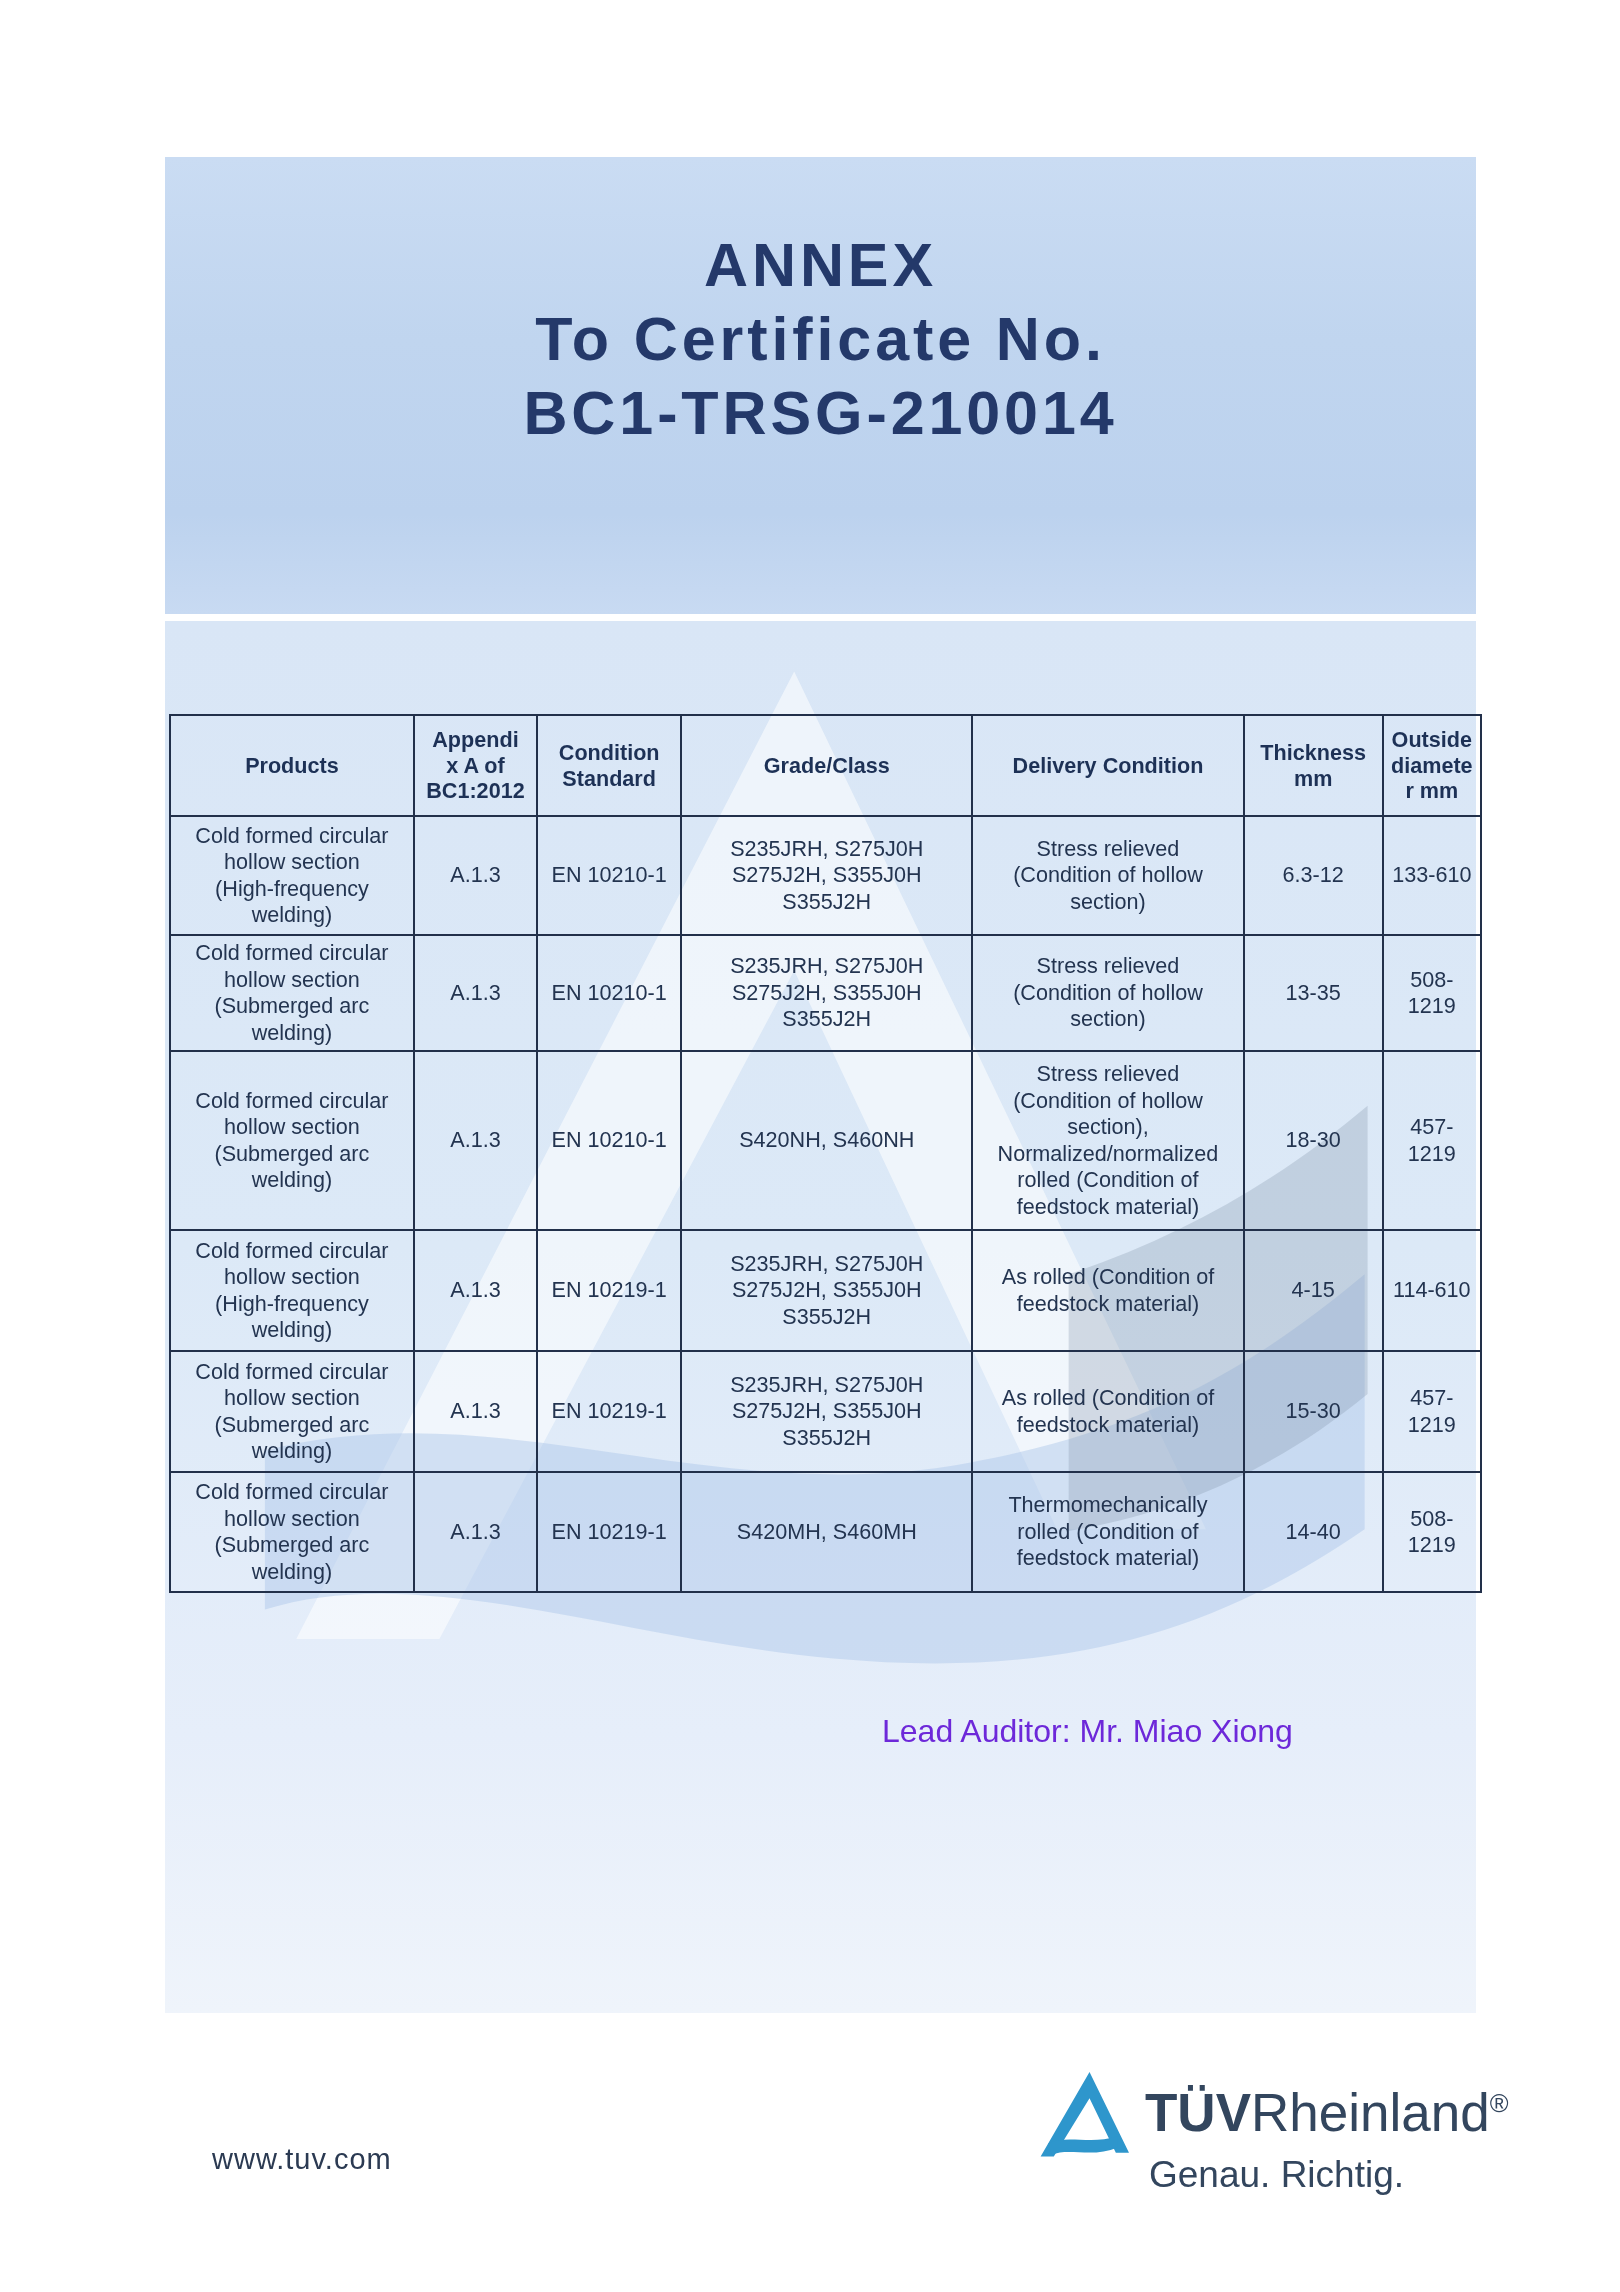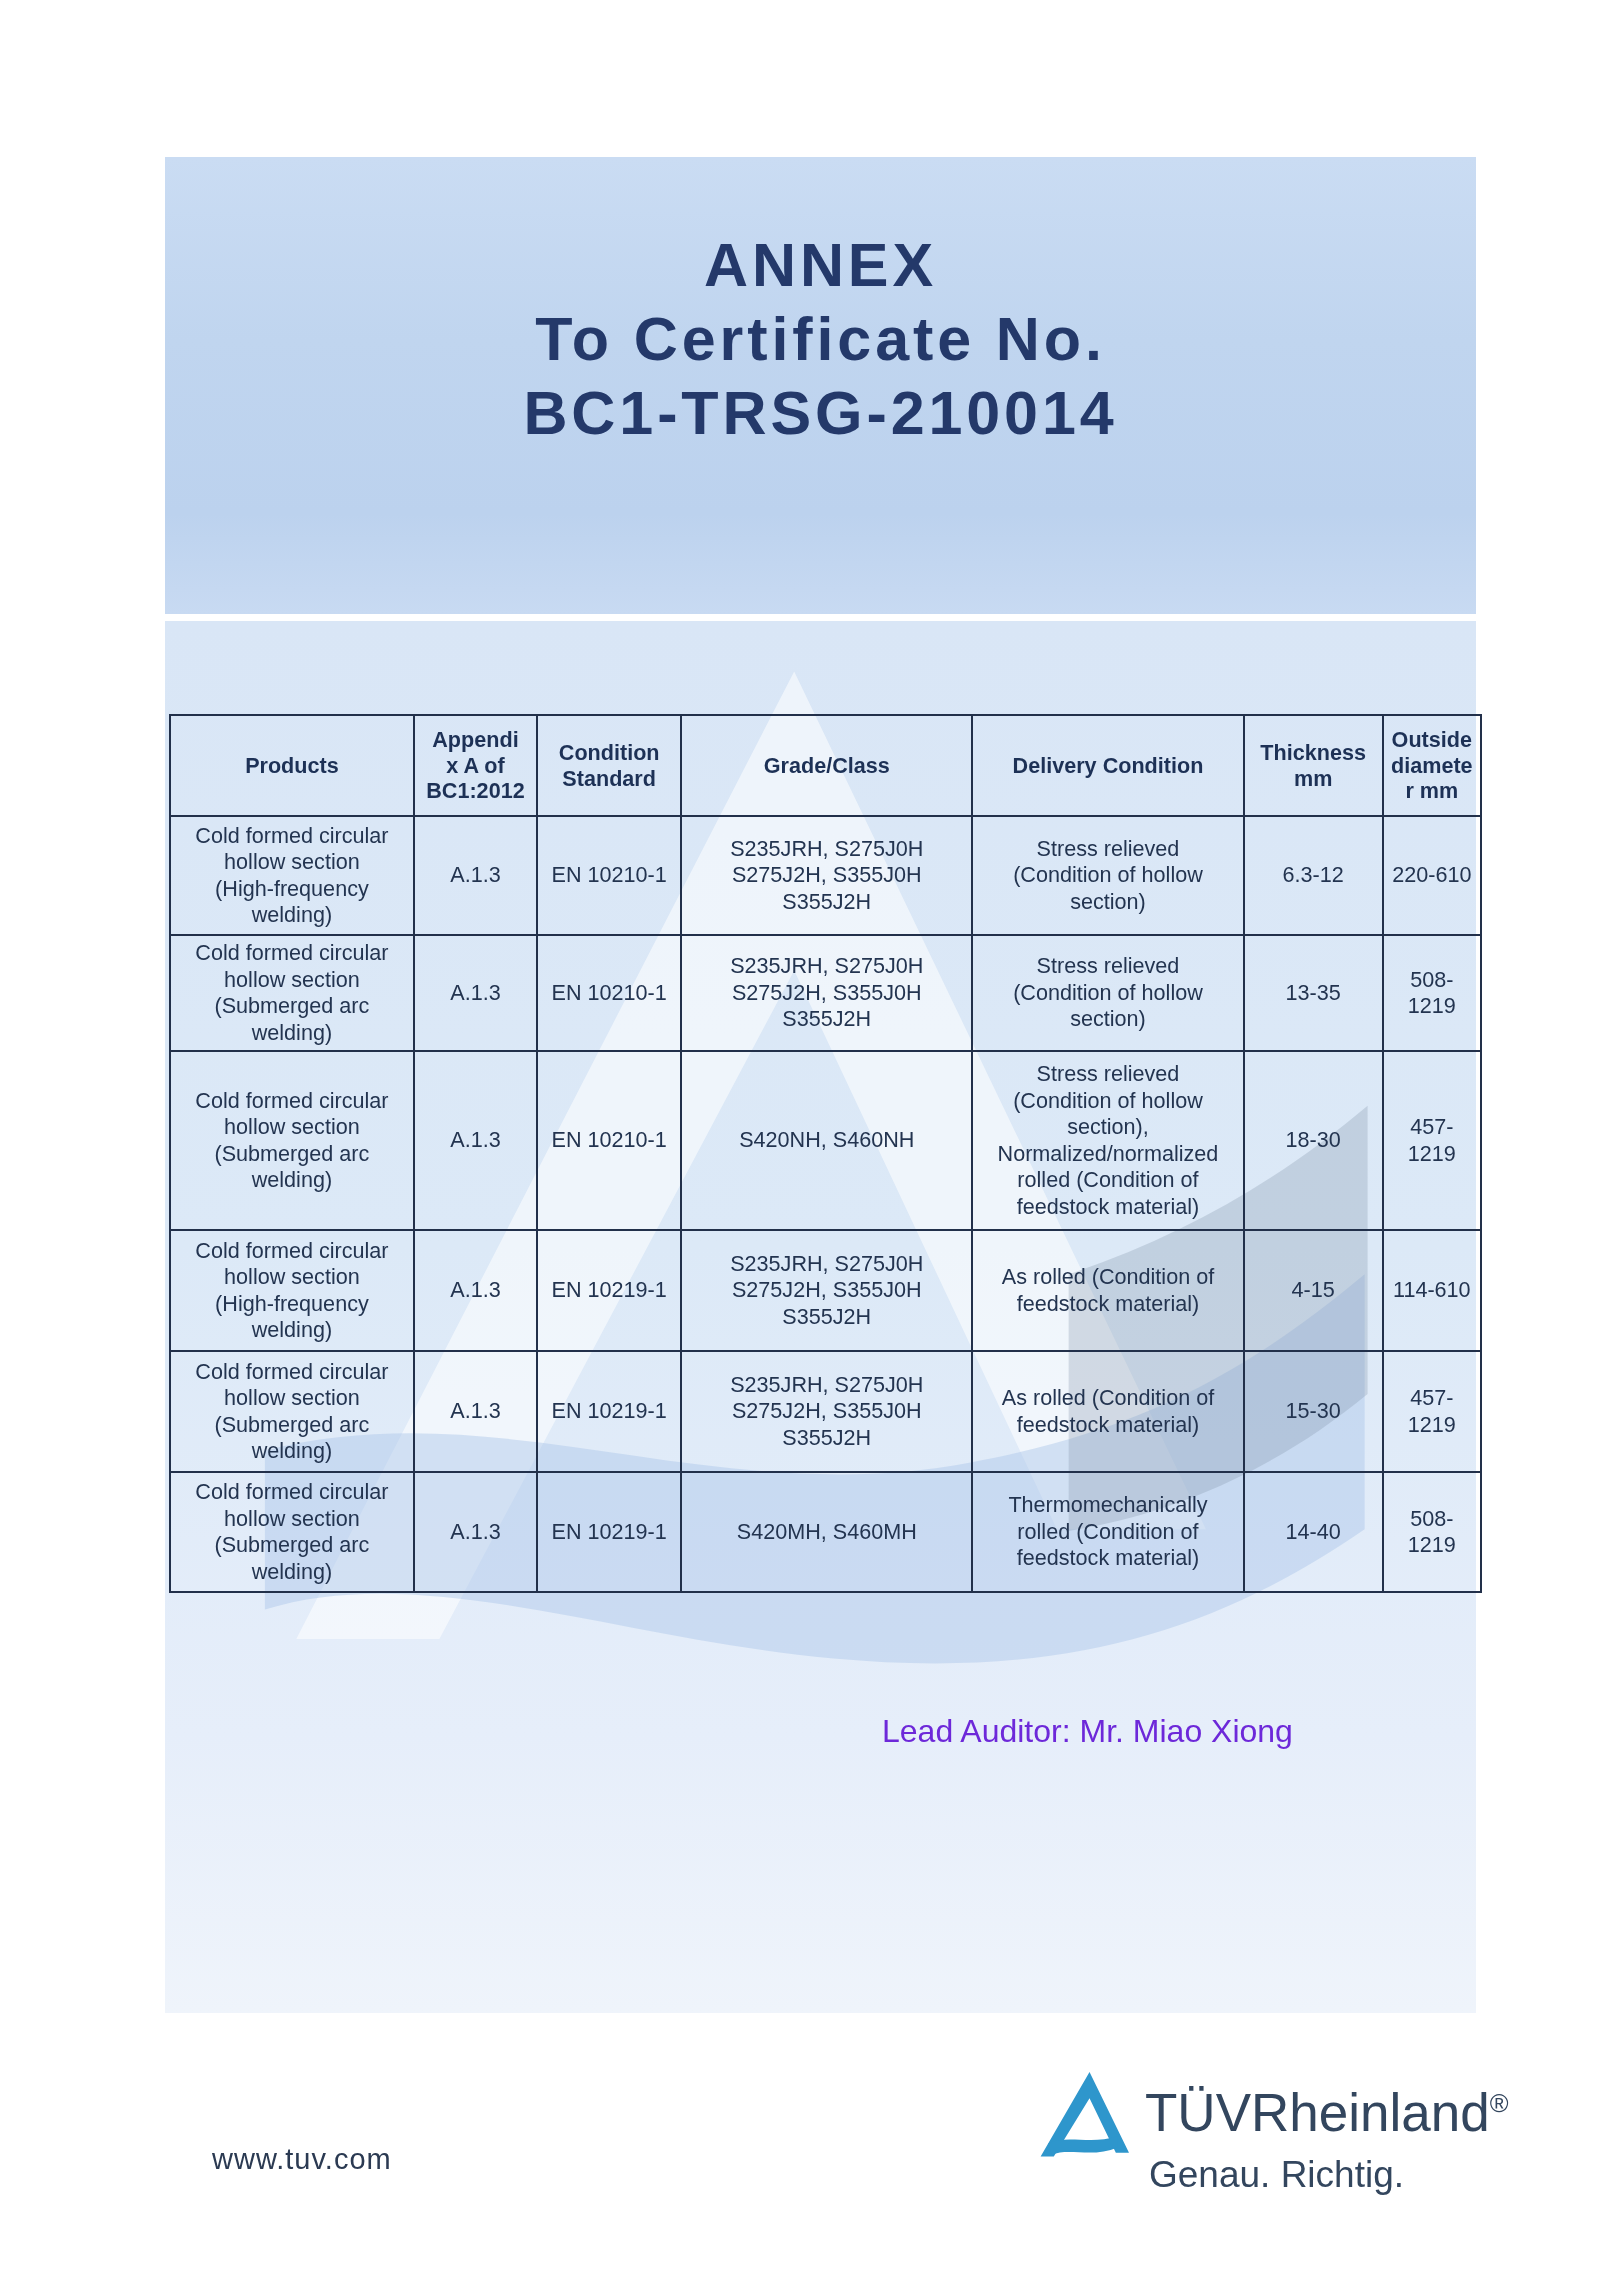--- a/index.html
+++ b/index.html
@@ -83,21 +83,21 @@
     position:absolute;left:212px;top:2115px;
     font-size:29px;color:#2b3a52;letter-spacing:1px;margin-top:28px;
   }
   .logo-triangle{
     position:absolute;left:1035px;top:2070px;width:94px;height:98px;
   }
   .brand{
     position:absolute;left:1145px;top:2082px;
     font-size:53px;color:#33465e;white-space:nowrap;
   }
-  .brand .b-bold{font-weight:normal;}
+  .brand .b-bold{font-weight:bold;}
   .brand sup{font-size:25.5px;vertical-align:super;}
   .tagline{
     position:absolute;left:1149px;top:2154px;
     font-size:37px;color:#33465e;
   }
 </style>
 </head>
 <body>
 
 <div class="page">
@@ -154,21 +154,21 @@
 welding)</td>
           <td>A.1.3</td>
           <td>EN 10210-1</td>
           <td>S235JRH, S275J0H
 S275J2H, S355J0H
 S355J2H</td>
           <td>Stress relieved
 (Condition of hollow
 section)</td>
           <td>6.3-12</td>
-          <td>220-610</td>
+          <td>133-610</td>
         </tr>
         <tr>
           <td>Cold formed circular
 hollow section
 (Submerged arc
 welding)</td>
           <td>A.1.3</td>
           <td>EN 10210-1</td>
           <td>S235JRH, S275J0H
 S275J2H, S355J0H

